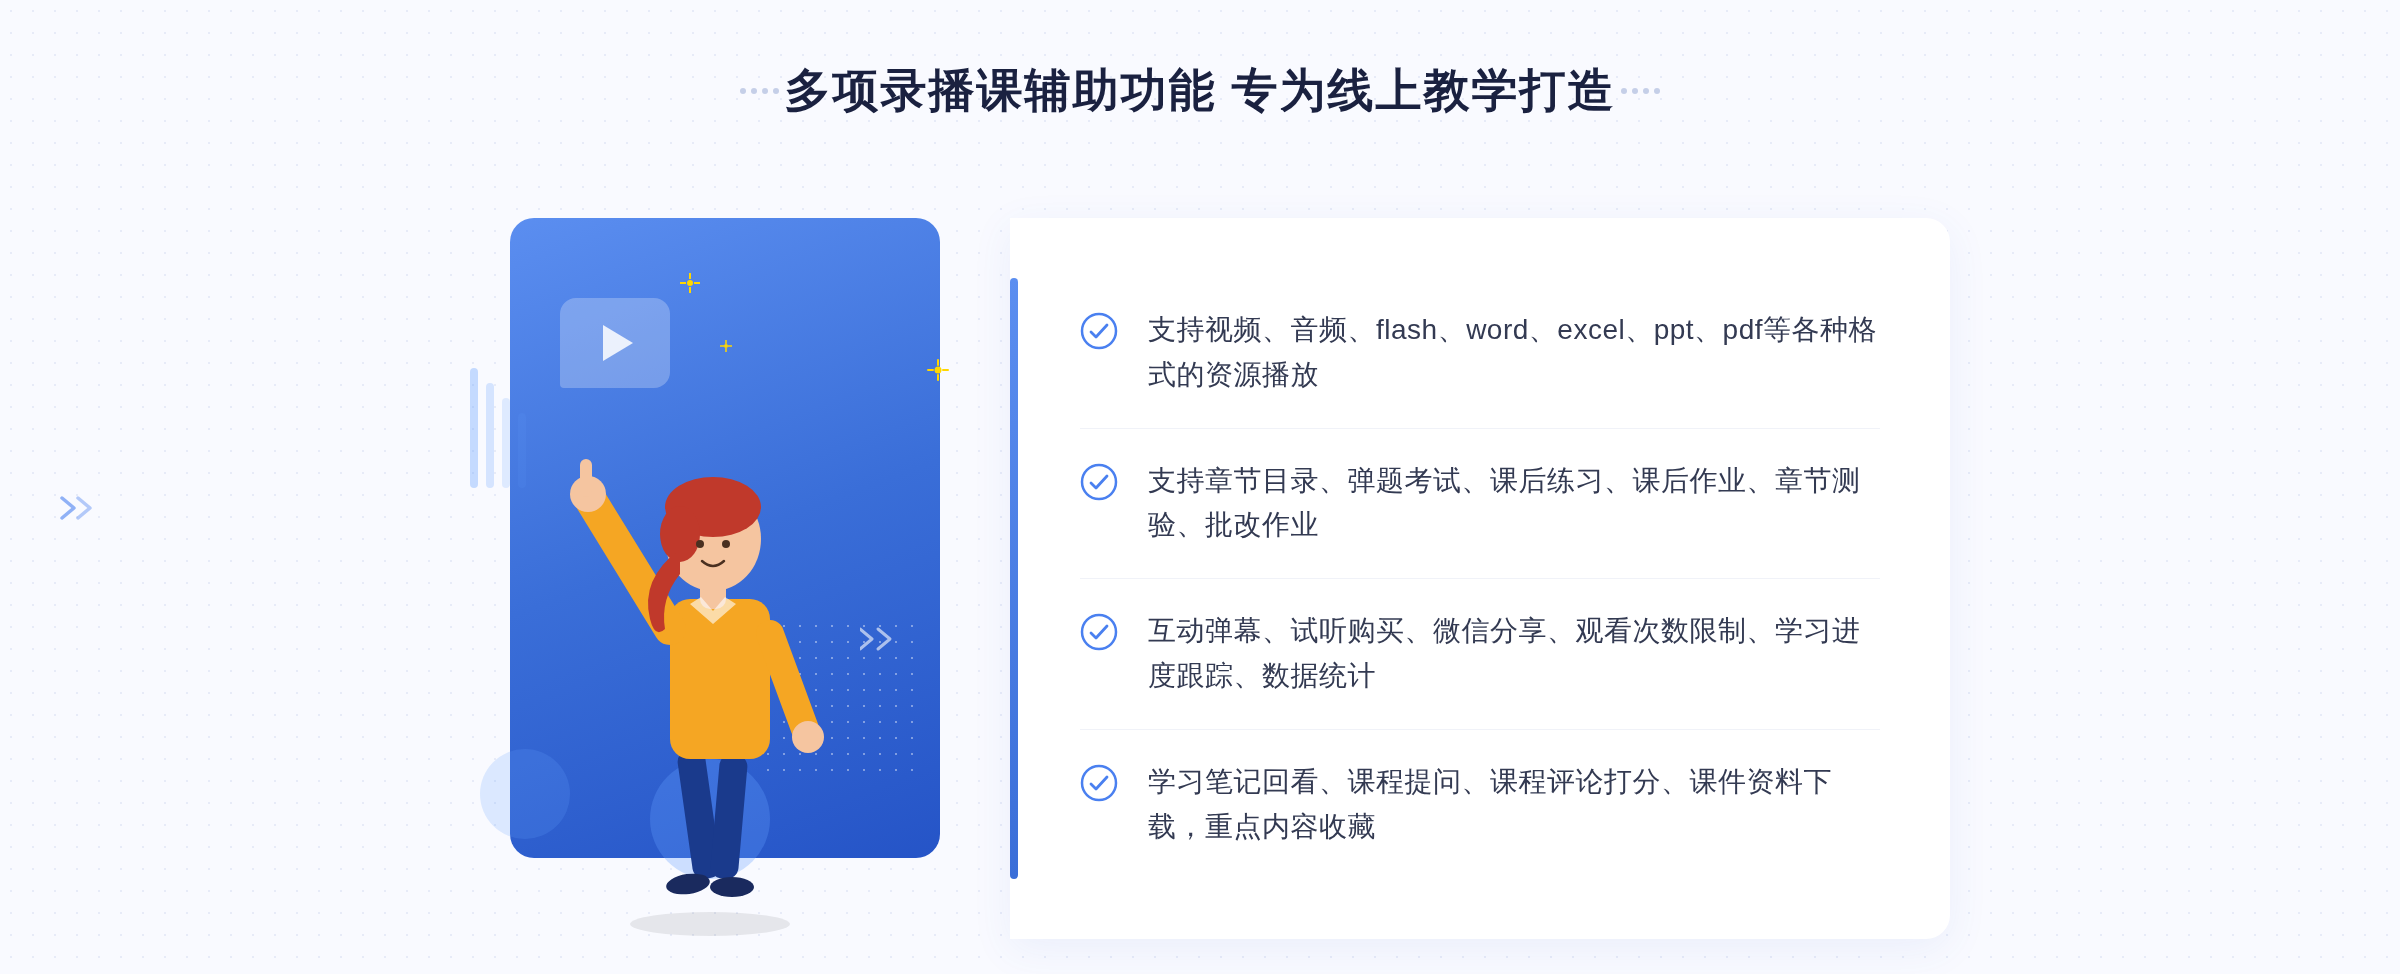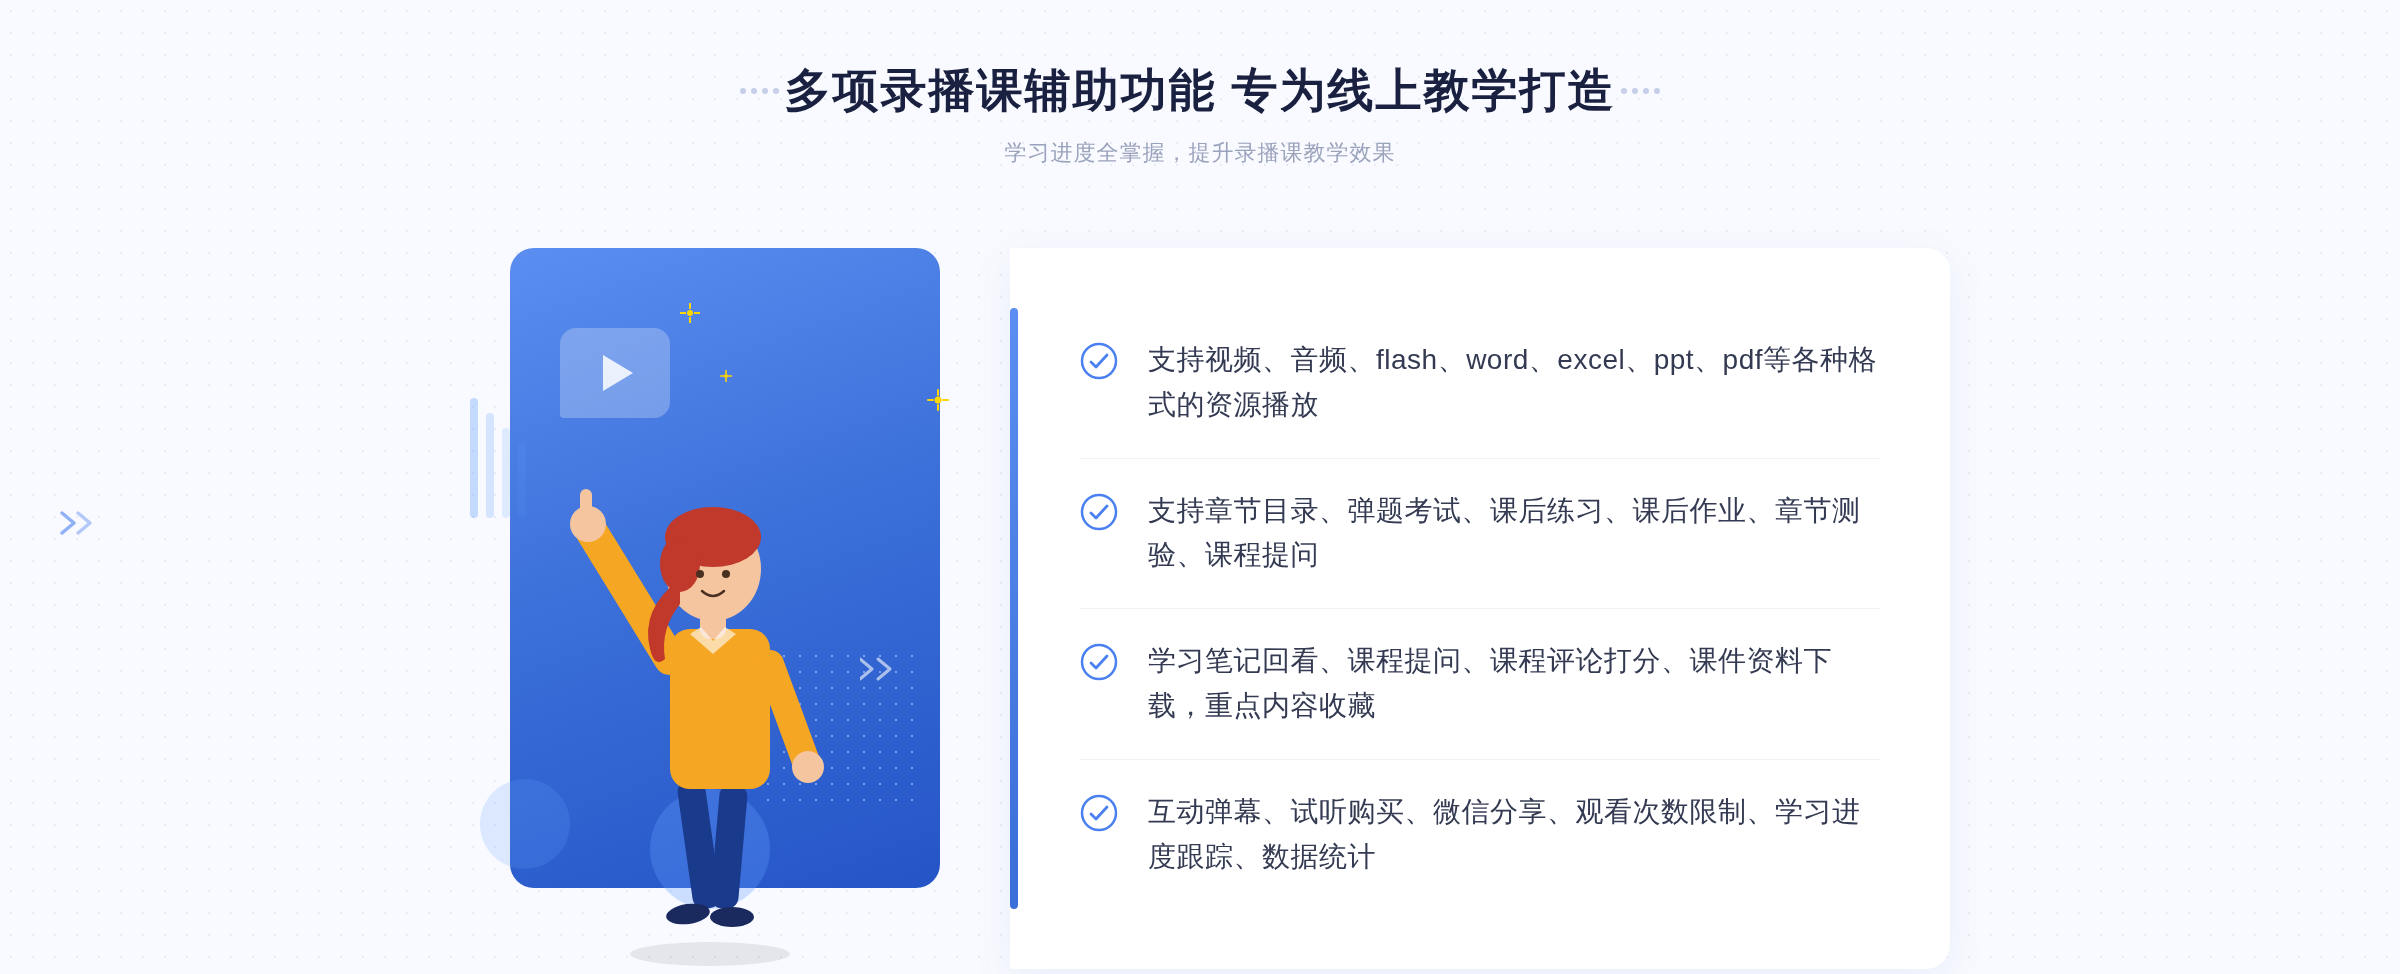--- a/index.html
+++ b/index.html
@@ -244,21 +244,20 @@
           <span></span>
       </div>
       <h1 class="main-title">多项录播课辅助功能 专为线上教学打造</h1>
       <div class="dot-divider">
         <span></span>
           <span></span>
           <span></span>
           <span></span>
       </div>
     </div>
-    <p class="sub-title">学习进度全掌握，提升录播课教学效果</p>
   </div>
 
   <div class="content-section">
 
     <div class="illustration-area">
 
       <div class="blue-card">
 
         <div class="play-bubble">
           <div class="play-triangle"></div>
@@ -371,41 +370,41 @@
         <span class="feature-text">支持视频、音频、flash、word、excel、ppt、pdf等各种格式的资源播放</span>
       </div>
 
       <div class="feature-item">
         <div class="check-icon">
           <svg width="38" height="38" viewBox="0 0 38 38" fill="none" xmlns="http://www.w3.org/2000/svg">
             <circle cx="19" cy="19" r="17" stroke="#4a80f0" stroke-width="2.5" fill="none"></circle>
             <polyline points="11,20 16,25 27,13" stroke="#4a80f0" stroke-width="2.8" fill="none" stroke-linecap="round" stroke-linejoin="round"></polyline>
           </svg>
         </div>
-        <span class="feature-text">支持章节目录、弹题考试、课后练习、课后作业、章节测验、课程提问</span>
+        <span class="feature-text">支持章节目录、弹题考试、课后练习、课后作业、章节测验、批改作业</span>
       </div>
 
       <div class="feature-item">
         <div class="check-icon">
           <svg width="38" height="38" viewBox="0 0 38 38" fill="none" xmlns="http://www.w3.org/2000/svg">
             <circle cx="19" cy="19" r="17" stroke="#4a80f0" stroke-width="2.5" fill="none"></circle>
             <polyline points="11,20 16,25 27,13" stroke="#4a80f0" stroke-width="2.8" fill="none" stroke-linecap="round" stroke-linejoin="round"></polyline>
           </svg>
         </div>
-        <span class="feature-text">学习笔记回看、课程提问、课程评论打分、课件资料下载，重点内容收藏</span>
+        <span class="feature-text">互动弹幕、试听购买、微信分享、观看次数限制、学习进度跟踪、数据统计</span>
       </div>
 
       <div class="feature-item">
         <div class="check-icon">
           <svg width="38" height="38" viewBox="0 0 38 38" fill="none" xmlns="http://www.w3.org/2000/svg">
             <circle cx="19" cy="19" r="17" stroke="#4a80f0" stroke-width="2.5" fill="none"></circle>
             <polyline points="11,20 16,25 27,13" stroke="#4a80f0" stroke-width="2.8" fill="none" stroke-linecap="round" stroke-linejoin="round"></polyline>
           </svg>
         </div>
-        <span class="feature-text">互动弹幕、试听购买、微信分享、观看次数限制、学习进度跟踪、数据统计</span>
+        <span class="feature-text">学习笔记回看、课程提问、课程评论打分、课件资料下载，重点内容收藏</span>
       </div>
 
     </div>
   </div>
 
   <div style="position:absolute;left:60px;top:50%;transform:translateY(-50%);z-index:2;">
     <svg width="44" height="28" viewBox="0 0 44 28" fill="none">
       <polyline points="2,4 14,14 2,24" stroke="#4a80f0" stroke-width="3.5" fill="none" stroke-linecap="round" stroke-linejoin="round" opacity="0.6"></polyline>
       <polyline points="18,4 30,14 18,24" stroke="#4a80f0" stroke-width="3.5" fill="none" stroke-linecap="round" stroke-linejoin="round" opacity="0.4"></polyline>
     </svg>

